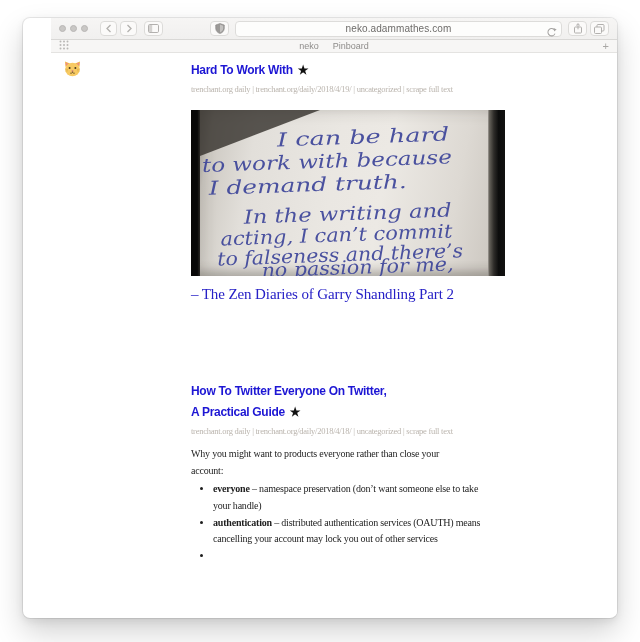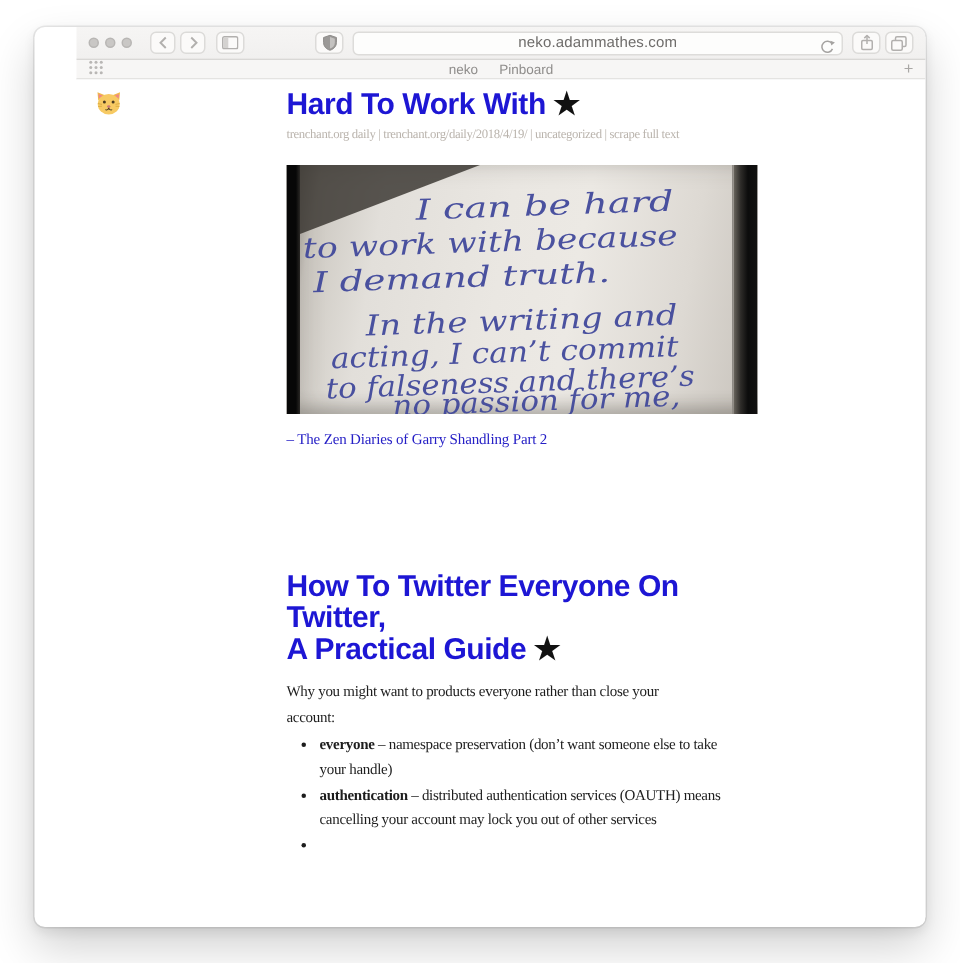--- a/index.html
+++ b/index.html
@@ -73,21 +73,21 @@
     position:relative; overflow:hidden;
   }
   .site-logo { position:absolute; left:13px; top:7px; }
   .column {
     margin-left:140px; width:322px;
     font-family:"Liberation Serif", serif;
     color:#1d1d1d;
   }
   .post-title {
     font-family:"Liberation Sans", sans-serif;
-    font-weight:700; font-size:20px; line-height:21px;
+    font-weight:700; font-size:12px; line-height:21px;
     color:#1d16d4; letter-spacing:-0.3px;
     white-space:pre-line;
     text-decoration:none; display:block;
   }
   .post-title .star { color:#111111; margin-left:5px; letter-spacing:0; }
   .t1 { margin-top:7px; }
   .t2 { margin-top:80px; }
   .post-meta {
     margin-top:3px;
     font-size:8.5px; line-height:10px;
@@ -119,21 +119,21 @@
   .photo svg.hand { position:absolute; left:0; top:0; }
   .hand text {
     font-family:"DejaVu Serif", serif;
     font-style:italic;
     fill:#3d459a;
     font-size:19px;
     opacity:0.92;
   }
   .caption {
     margin-top:11px;
-    font-size:10px; line-height:14px;
+    font-size:15px; line-height:14px;
     color:#2620c6; text-decoration:none; display:block;
     letter-spacing:-0.1px;
   }
   .body-p {
     font-size:10px; line-height:17px; letter-spacing:-0.2px;
     white-space:pre-line;
   }
   .p1 { margin-top:15px; }
   .p2 { margin-top:9px; }
   .body-p em { font-style:italic; }
@@ -260,20 +260,21 @@
             <text x="24" y="151" textLength="246" lengthAdjust="spacingAndGlyphs">to falseness and there’s</text>
             <text x="68" y="164" textLength="192" lengthAdjust="spacingAndGlyphs">no passion for me,</text>
           </g>
         </svg>
       </div>
 
       <a class="caption">– The Zen Diaries of Garry Shandling Part 2</a>
 
       <a class="post-title t2"><span>How To Twitter Everyone On Twitter,
 A Practical Guide</span><span class="star">★</span></a>
+      <div class="post-meta">trenchant.org daily | trenchant.org/daily/2018/4/18/ | uncategorized | scrape full text</div>
 
 
       <p class="body-p p2">Why you might want to products everyone rather than close your
 account:</p>
 
       <ul class="blist">
         <li><b>everyone</b><span> – namespace preservation (don’t want someone else to take
 your handle)</span></li>
         <li><b>authentication</b><span> – distributed authentication services (OAUTH) means
 cancelling your account may lock you out of other services</span></li>

